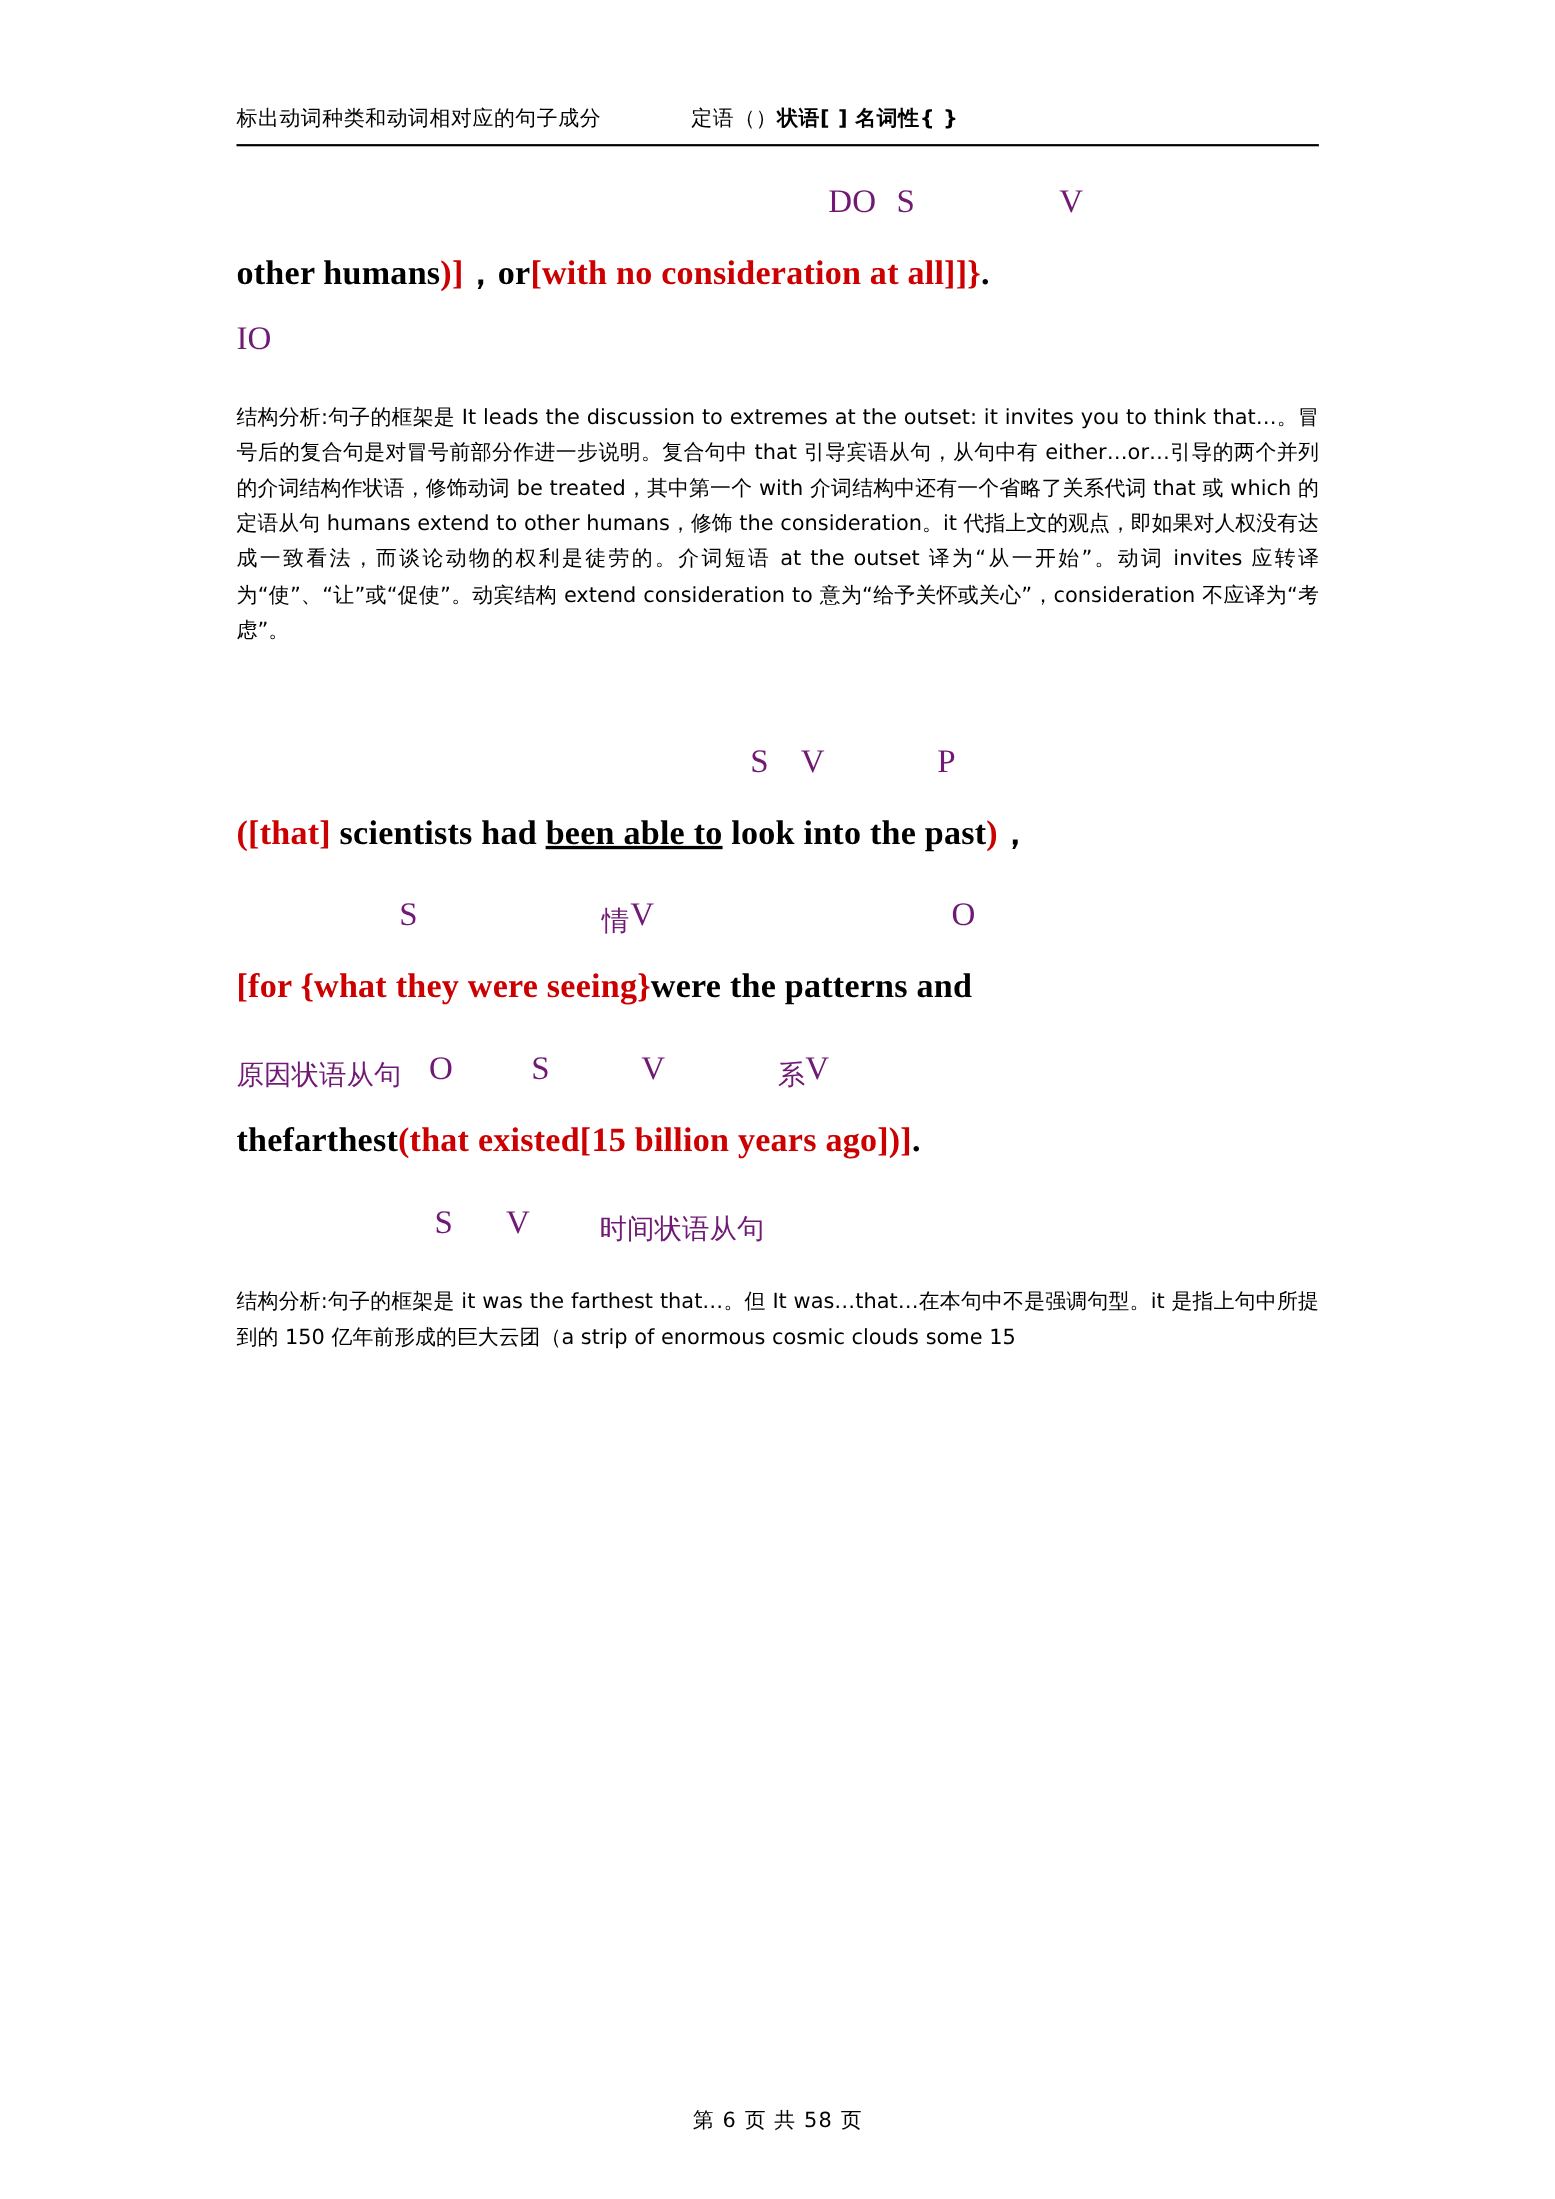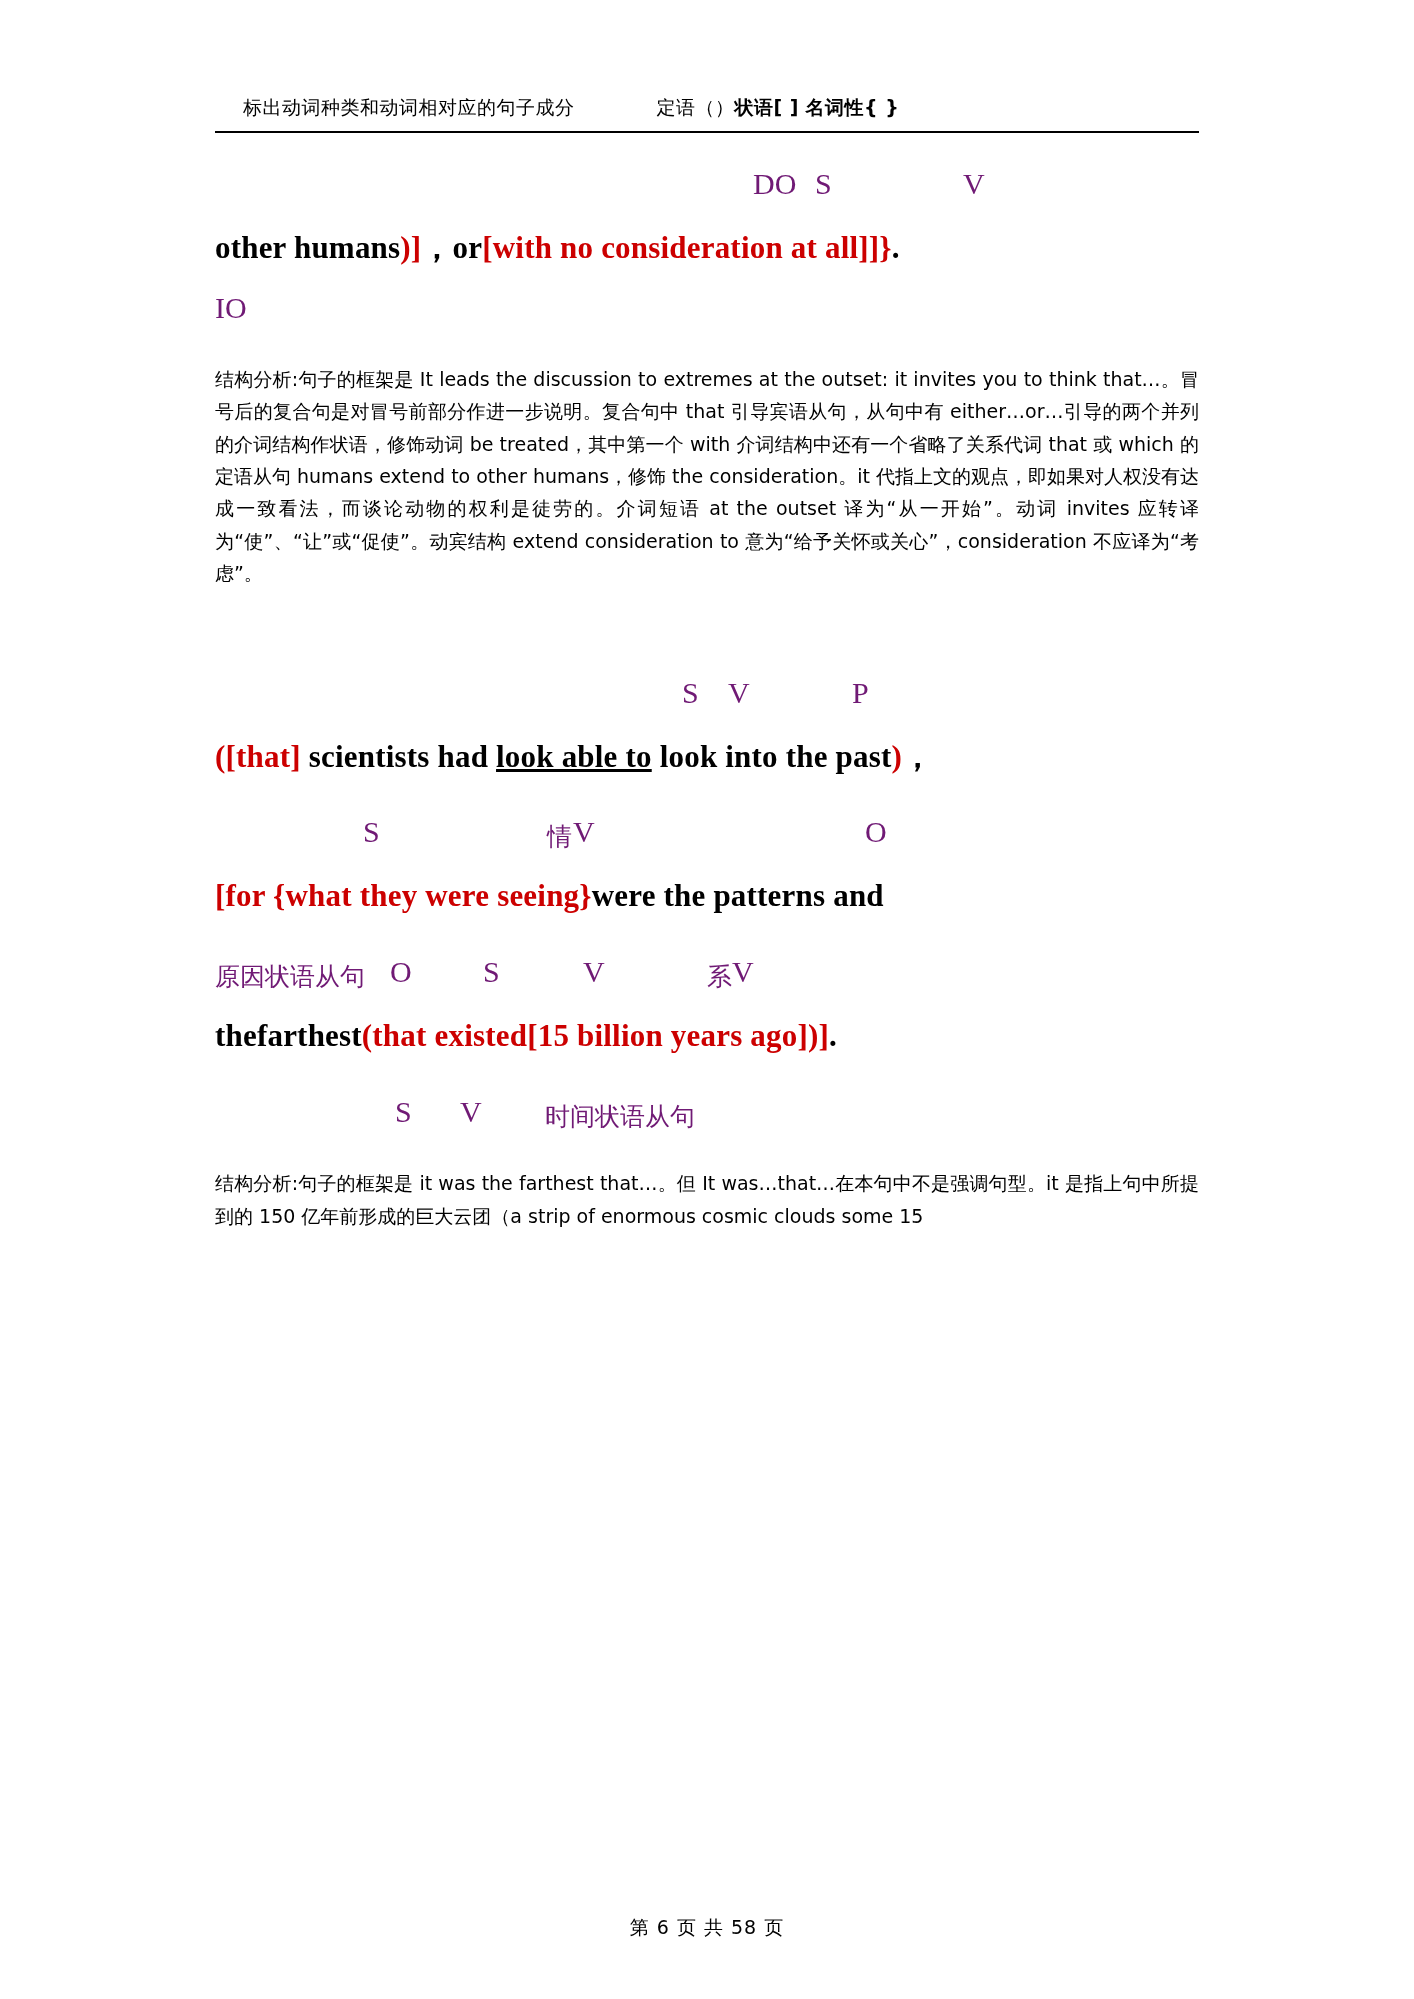--- a/index.html
+++ b/index.html
@@ -29,21 +29,20 @@
     align-items: flex-end;
     font-size: 19px;
     font-family: "DejaVu Sans", sans-serif;
     letter-spacing: 0.5px;
     border-bottom: 2px solid #000;
     padding-bottom: 10px;
     margin-bottom: 0;
   }
   .header .h-left {
     white-space: nowrap;
-    margin-left: 28px;
   }
   .header .h-right {
     margin-left: 82px;
     white-space: nowrap;
   }
   .header .h-right .marks {
     font-weight: bold;
   }
 
   
@@ -138,21 +137,21 @@
 
   <div class="spacer-md"></div>
 
   <div class="label-row">
     <span style="left:467px;">S</span>
     <span style="left:513px;">V</span>
     <span style="left:637px;">P</span>
   </div>
 
   <div class="sentence">
-    <span class="r">(</span><span class="r">[that]</span><span> scientists had </span><span class="u">look able to</span><span> look into the past</span><span class="r">)</span><span>，</span>
+    <span class="r">(</span><span class="r">[that]</span><span> scientists had </span><span class="u">been able to</span><span> look into the past</span><span class="r">)</span><span>，</span>
   </div>
 
   <div class="spacer-md"></div>
 
   <div class="label-row">
     <span style="left:148px;">S</span>
     <span class="cn" style="left:332px; top:5px;">情</span>
     <span style="left:358px;">V</span>
     <span style="left:650px;">O</span>
   </div>

